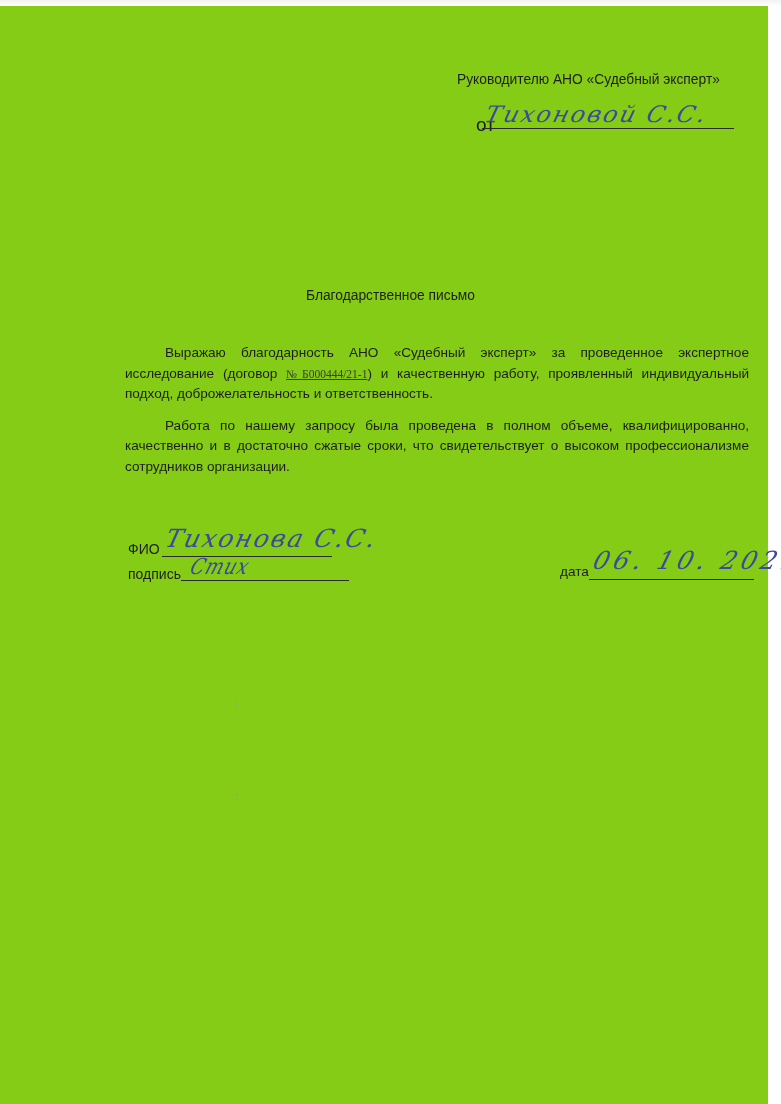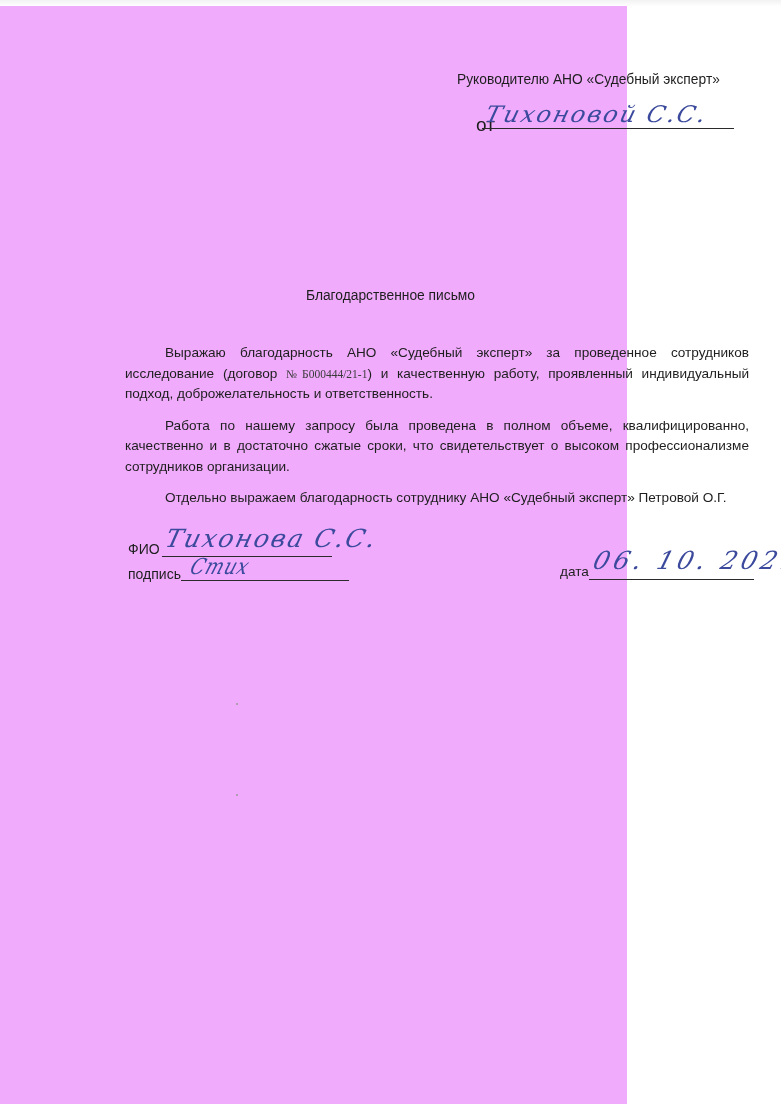--- a/index.html
+++ b/index.html
@@ -12,22 +12,22 @@
       height: 1104px;
       position: relative;
       overflow: hidden;
       font-family: "Liberation Sans", "DejaVu Sans", sans-serif;
       color: #1e1e1e;
       font-size: 13.6px;
     }
     .page {
       position: absolute;
       left: 0; top: 0;
-      width: 627px; height: 1104px;
-      background: #f0abfc;
+      width: 768px; height: 1104px;
+      background: #84cc16;
     }
     .page-shadow-top {
       position: absolute;
       left: 0; top: 0;
       width: 781px; height: 6px;
       background: linear-gradient(#f2f2f2, #fefefe);
     }
     .abs { position: absolute; white-space: nowrap; }
 
     
@@ -79,20 +79,21 @@
       line-height: 20.5px;
       text-align: justify;
     }
     .body p {
       margin: 0 0 11px 0;
       text-indent: 40px;
     }
     .contract-ref {
       font-family: "Liberation Serif", "DejaVu Serif", serif;
       font-size: 11.5px;
+      text-decoration: underline;
       color: #3a3a3a;
     }
 
     
     .fio-row {
       left: 128px; top: 533px;
       width: 210px; height: 22px;
     }
     .fio-label {
       position: absolute; left: 0; top: 8px; font-size: 14px;
@@ -164,23 +165,22 @@
 
   <div class="abs from-row">
     <span class="from-label">от</span>
     <span class="from-line"></span>
     <span class="handwriting from-hand">Тихоновой С.С.</span>
   </div>
 
   <div class="abs doc-title">Благодарственное письмо</div>
 
   <div class="body">
-    <p><span>Выражаю благодарность АНО «Судебный эксперт» за проведенное сотрудников исследование (договор </span><span class="contract-ref">№Б000444/21-1</span><span>) и качественную работу, проявленный индивидуальный подход, доброжелательность и ответственность.</span></p>
+    <p><span>Выражаю благодарность АНО «Судебный эксперт» за проведенное экспертное исследование (договор </span><span class="contract-ref">№Б000444/21-1</span><span>) и качественную работу, проявленный индивидуальный подход, доброжелательность и ответственность.</span></p>
     <p>Работа по нашему запросу была проведена в полном объеме, квалифицированно, качественно и в достаточно сжатые сроки, что свидетельствует о высоком профессионализме сотрудников организации.</p>
-    <p>Отдельно выражаем благодарность сотруднику АНО «Судебный эксперт» Петровой О.Г.</p>
   </div>
 
   <div class="abs fio-row">
     <span class="fio-label">ФИО</span>
     <span class="fio-line"></span>
     <span class="handwriting fio-hand">Тихонова С.С.</span>
   </div>
 
   <div class="abs sign-row">
     <span class="sign-label">подпись</span>

